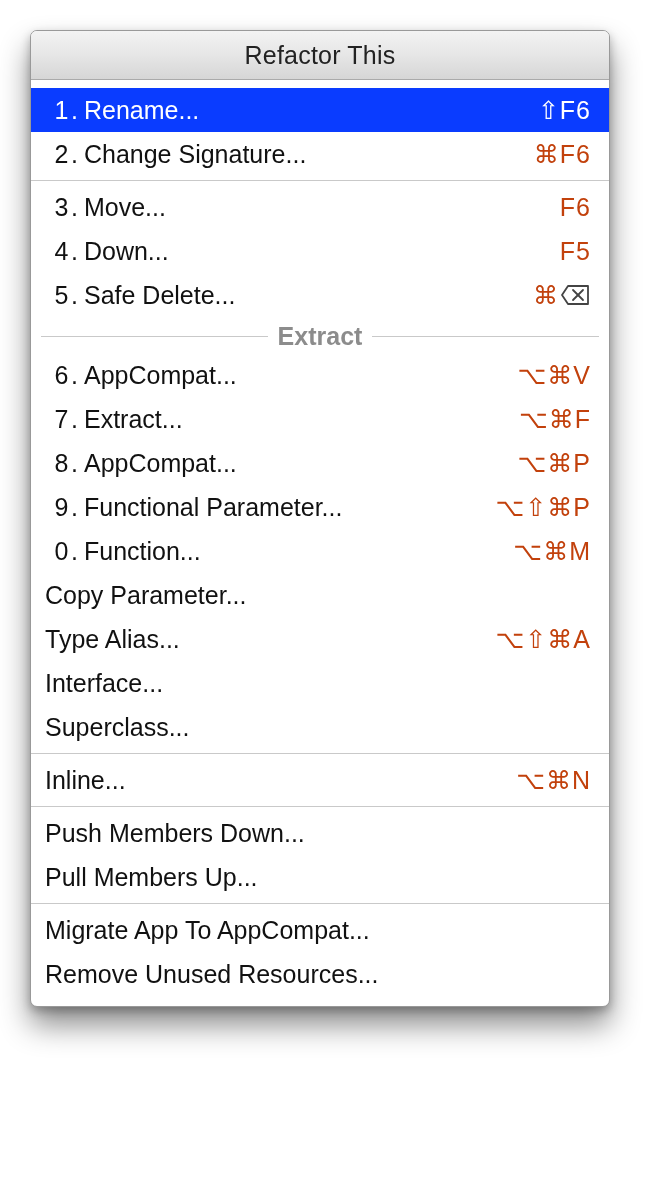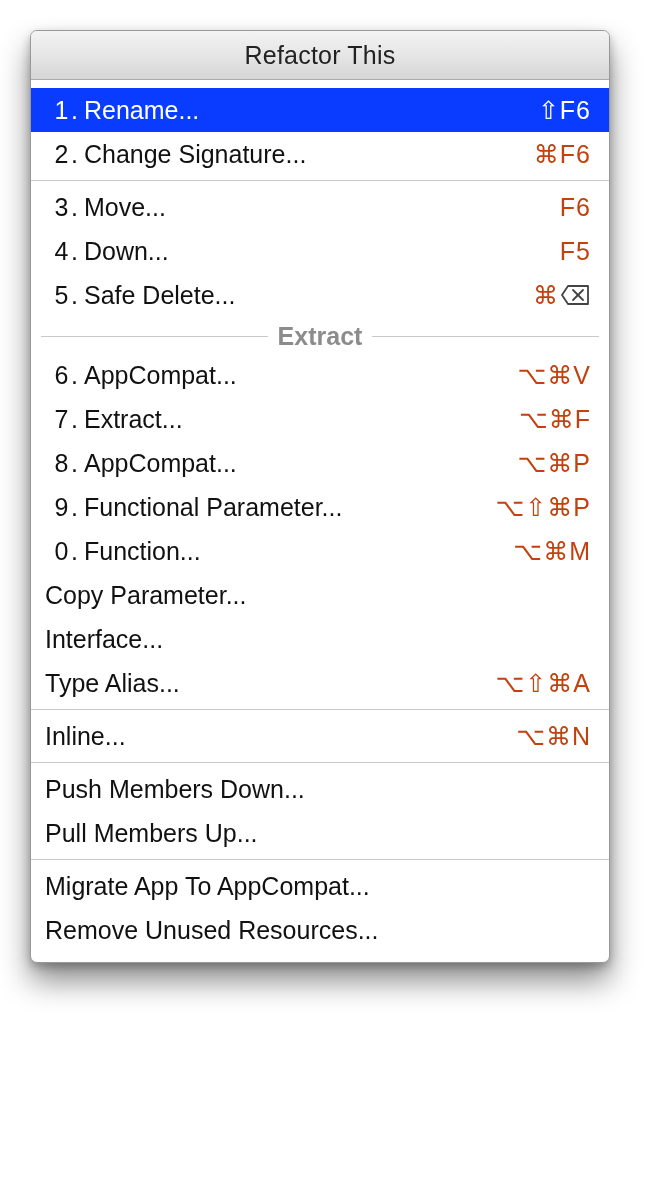--- a/index.html
+++ b/index.html
@@ -247,32 +247,38 @@
           </span>
         </div>
         <div class="item">
           <span class="label">
             <span>Copy Parameter...</span>
           </span>
           <span class="spacer"></span>
         </div>
         <div class="item">
           <span class="label">
+            <span>Type Alias...</span>
+          </span>
+          <span class="spacer"></span>
+          <span class="shortcut">
+            <span>⌥⇧⌘A</span>
+          </span>
+        </div>
+        <div class="item">
+          <span class="label">
             <span>Interface...</span>
           </span>
           <span class="spacer"></span>
         </div>
         <div class="item">
           <span class="label">
-            <span>Type Alias...</span>
-          </span>
-          <span class="spacer"></span>
-          <span class="shortcut">
-            <span>⌥⇧⌘A</span>
-          </span>
+            <span>Superclass...</span>
+          </span>
+          <span class="spacer"></span>
         </div>
         <div class="sep"></div>
         <div class="item">
           <span class="label">
             <span>Inline...</span>
           </span>
           <span class="spacer"></span>
           <span class="shortcut">
             <span>⌥⌘N</span>
           </span>

